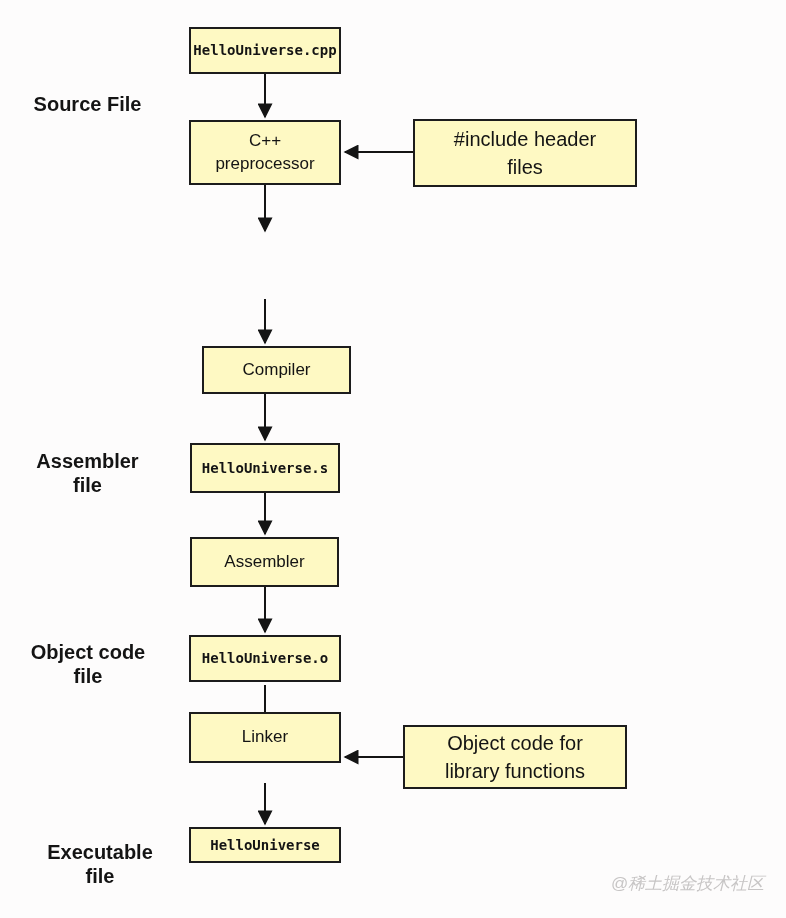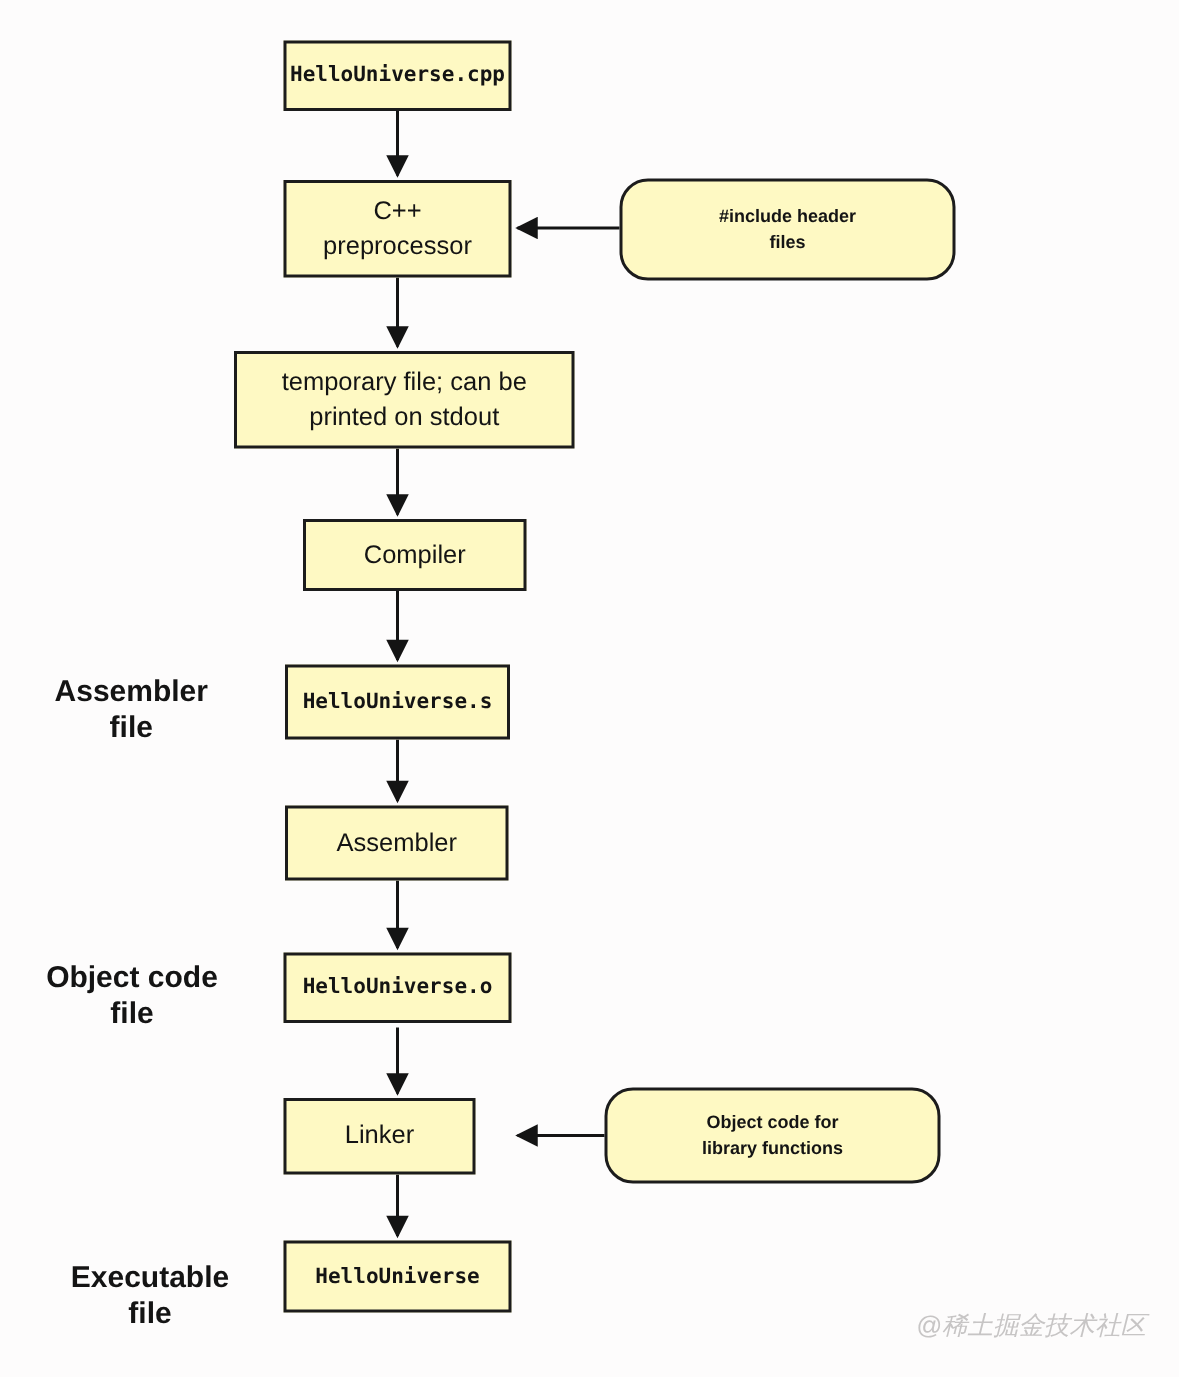--- a/index.html
+++ b/index.html
@@ -30,24 +30,23 @@
     line-height: 1.32;
     white-space: pre-line;
   }
   .box .lbl { white-space: pre-line; }
   .box.mono {
     font-family: "DejaVu Sans Mono", "Liberation Mono", monospace;
     font-weight: bold;
     font-size: 14px;
   }
   .box.bold {
-    font-weight: bold;
-    font-size: 12px;
+    font-weight: normal;
+    font-size: 20px;
     line-height: 1.4;
-    border-radius: 19px;
   }
   .stage {
     position: absolute;
     color: #141414;
     font-weight: bold;
     font-size: 20px;
     line-height: 1.22;
     text-align: center;
     white-space: pre-line;
   }
@@ -90,54 +89,51 @@
   <div class="box" style="left:189px;top:120px;width:152px;height:65px">
     <span class="lbl">C++
 preprocessor</span>
   </div>
 
   <div class="box bold" style="left:413px;top:119px;width:224px;height:68px">
     <span class="lbl">#include header
 files</span>
   </div>
 
-  <div class="box" style="left:156px;top:234px;width:227px;height:65px">
-    <span class="lbl">temporary file; can be
-printed on stdout</span>
-  </div>
 
   <div class="box" style="left:202px;top:346px;width:149px;height:48px">
     <span class="lbl">Compiler</span>
   </div>
 
   <div class="box mono" style="left:190px;top:443px;width:150px;height:50px">
     <span class="lbl">HelloUniverse.s</span>
   </div>
 
   <div class="box" style="left:190px;top:537px;width:149px;height:50px">
     <span class="lbl">Assembler</span>
   </div>
 
   <div class="box mono" style="left:189px;top:635px;width:152px;height:47px">
     <span class="lbl">HelloUniverse.o</span>
   </div>
 
-  <div class="box" style="left:189px;top:732px;width:128px;height:51px">
+  <div class="box" style="left:189px;top:712px;width:152px;height:51px">
     <span class="lbl">Linker</span>
   </div>
 
   <div class="box bold" style="left:403px;top:725px;width:224px;height:64px">
     <span class="lbl">Object code for
 library functions</span>
   </div>
 
-  <div class="box mono" style="left:189px;top:827px;width:152px;height:48px">
+  <div class="box mono" style="left:189px;top:827px;width:152px;height:36px">
     <span class="lbl">HelloUniverse</span>
   </div>
 
+  <div class="stage" style="left:10px;top:92px;width:155px">Source File</div>
 
   <div class="stage" style="left:10px;top:449px;width:155px">Assembler
 file</div>
 
   <div class="stage" style="left:8px;top:640px;width:160px">Object code
 file</div>
 
   <div class="stage" style="left:20px;top:840px;width:160px">Executable
 file</div>
 

